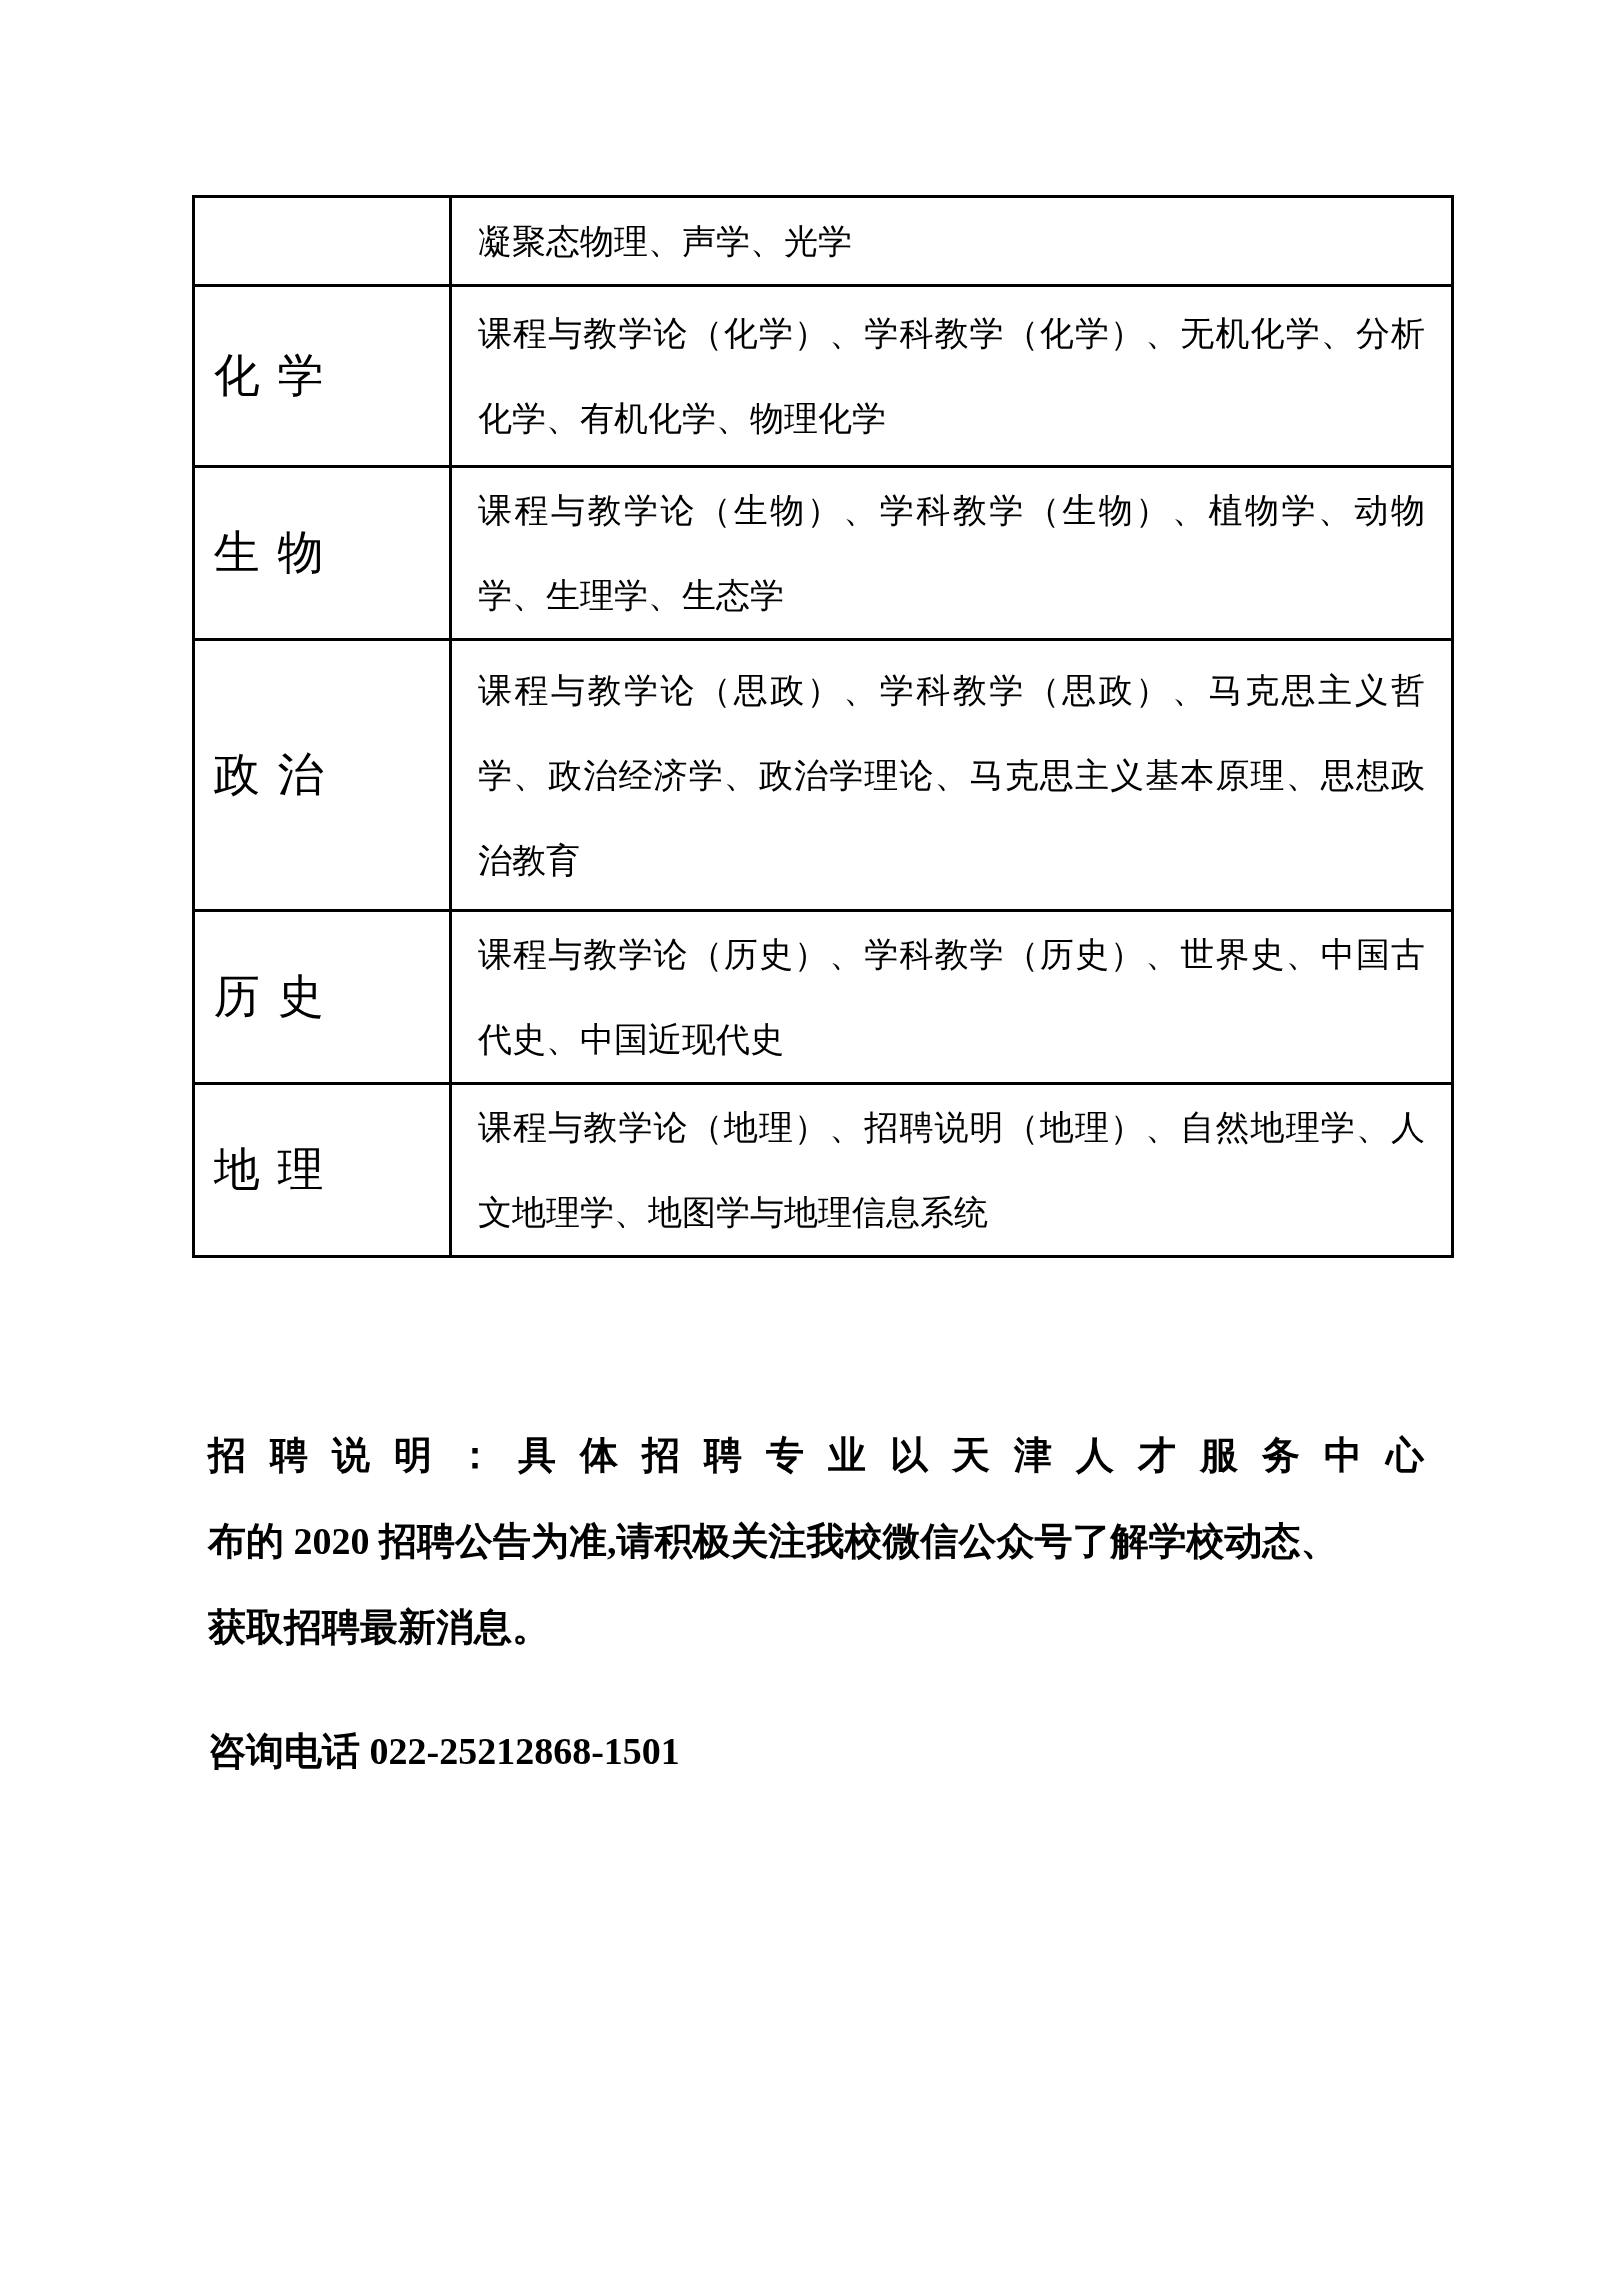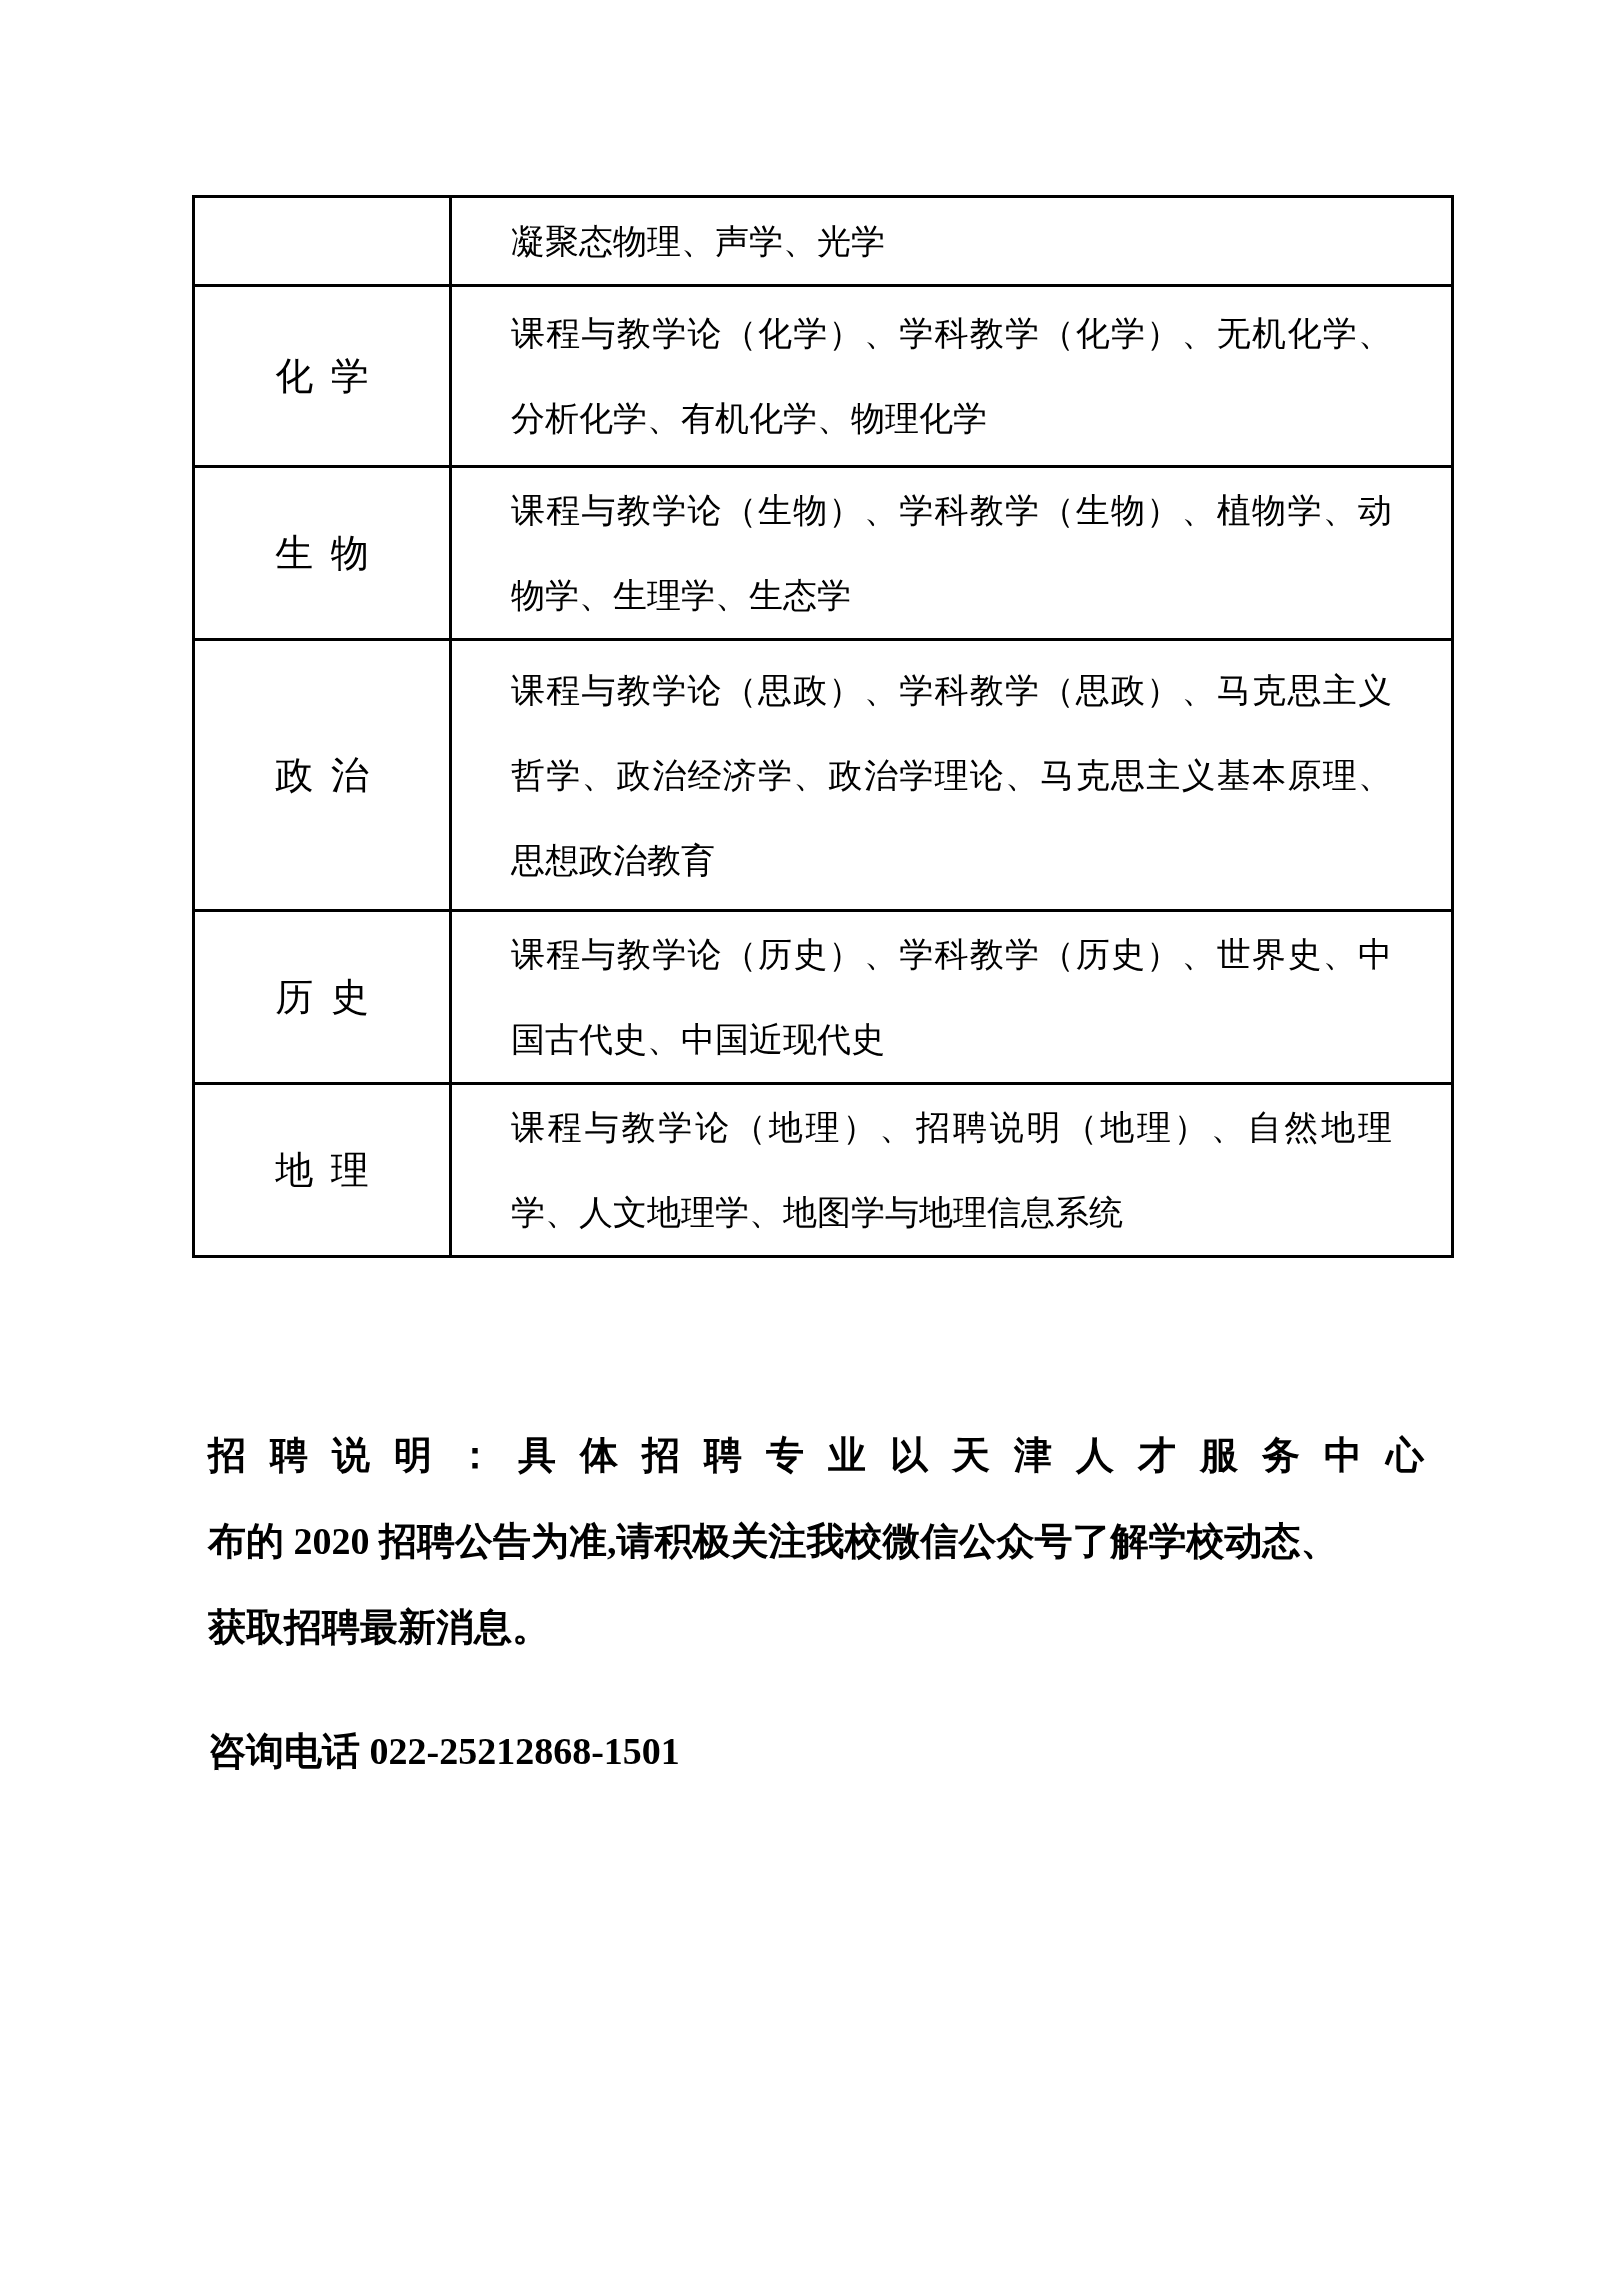--- a/index.html
+++ b/index.html
@@ -26,29 +26,28 @@
     border-collapse: collapse;
     table-layout: fixed;
   }
   .col-subject { width: 257px; }
   .doc-table td {
     border: 3.4px solid #000000;
     vertical-align: middle;
     overflow: hidden;
   }
   td.subject-cell {
-    text-align: center;
-    font-size: 38px;
+    font-size: 46px;
     letter-spacing: 17.7px;
     text-indent: 17.7px;
   }
   td.majors-cell {
     font-size: 34px;
     line-height: 85px;
-    padding: 0 59px;
+    padding: 0 26px;
     text-align: justify;
     text-justify: inter-ideograph;
   }
   tr.r0 { height: 89px; }
   tr.r1 { height: 181px; }
   tr.r2 { height: 167px; }
   tr.r3 { height: 271px; }
   tr.r4 { height: 167px; }
   tr.r5 { height: 164px; }
 

